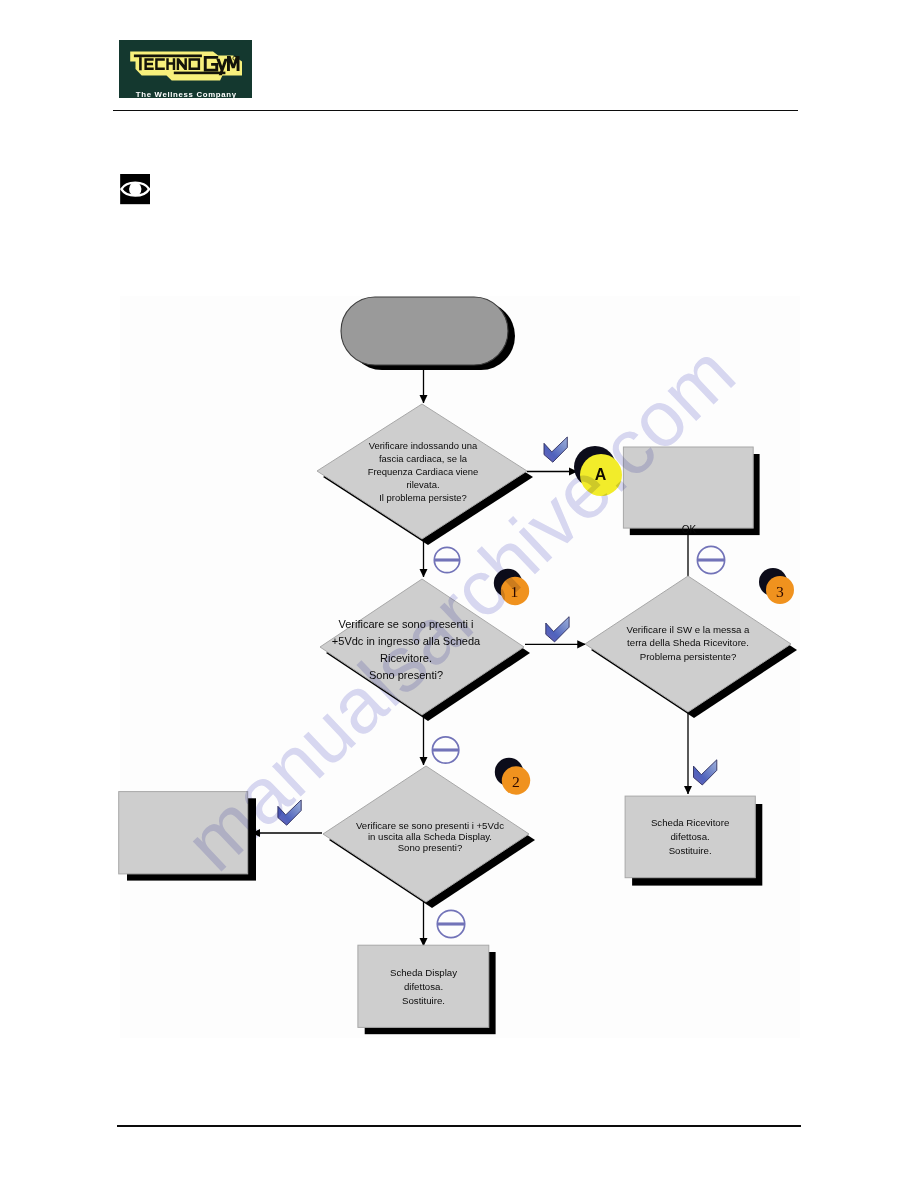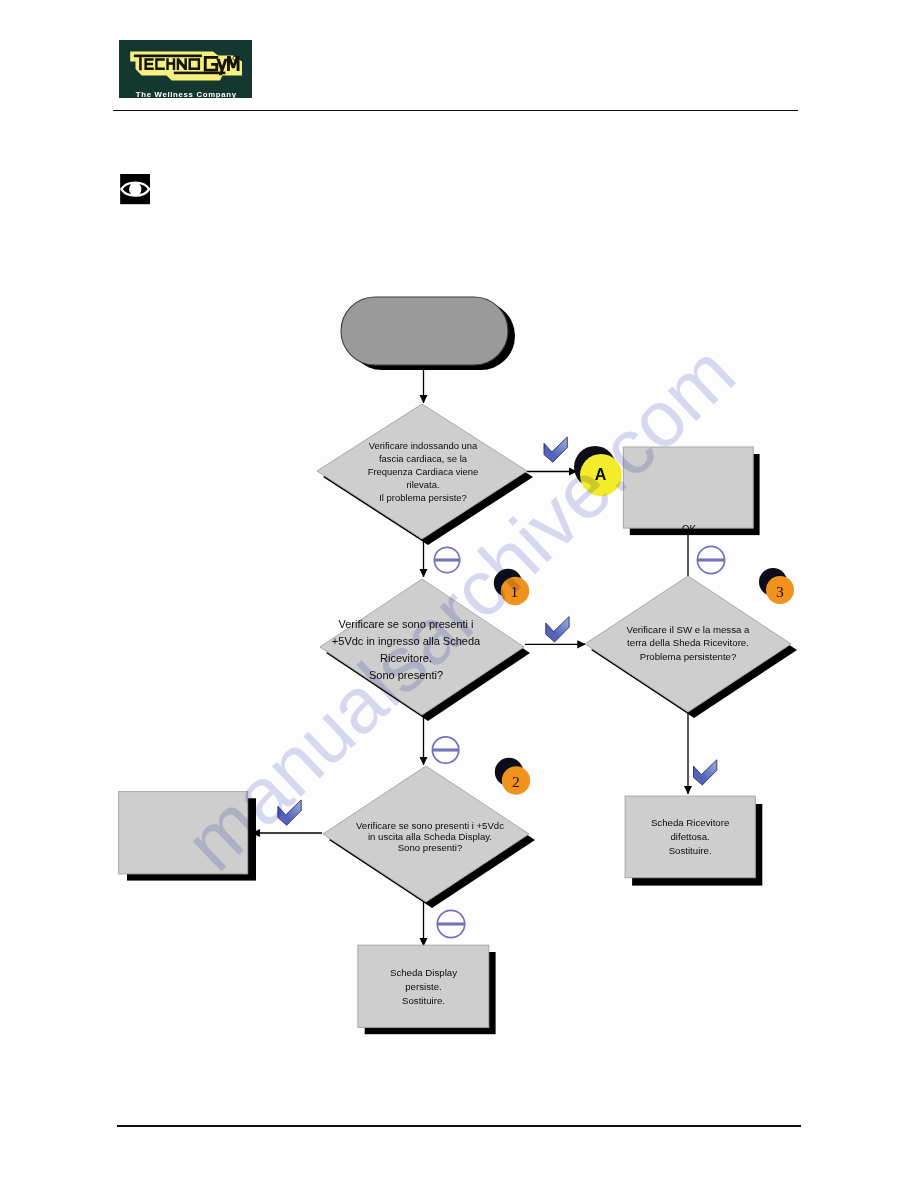--- a/index.html
+++ b/index.html
@@ -213,18 +213,18 @@
   <div class="nt t-d3">Verificare il SW e la messa a
 terra della Sheda Ricevitore.
 Problema persistente?</div>
   <div class="nt t-d4">Verificare se sono presenti i  +5Vdc
 in uscita alla Scheda Display.
 Sono presenti?</div>
   <div class="nt t-ric">Scheda Ricevitore
 difettosa.
 Sostituire.</div>
   <div class="nt t-disp">Scheda Display
-persiste.
+difettosa.
 Sostituire.</div>
   <div class="wm">
     <span>manualsarchive.com</span>
   </div>
 </div>
 
 </body></html>

